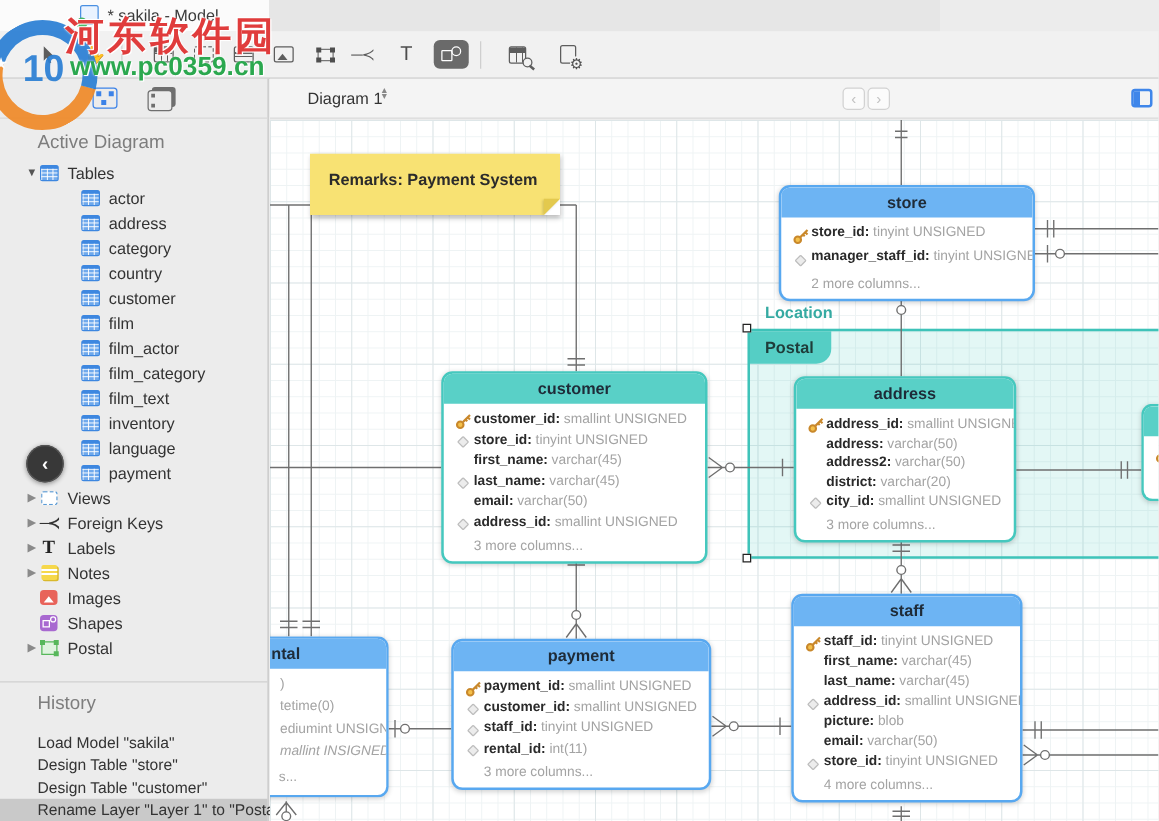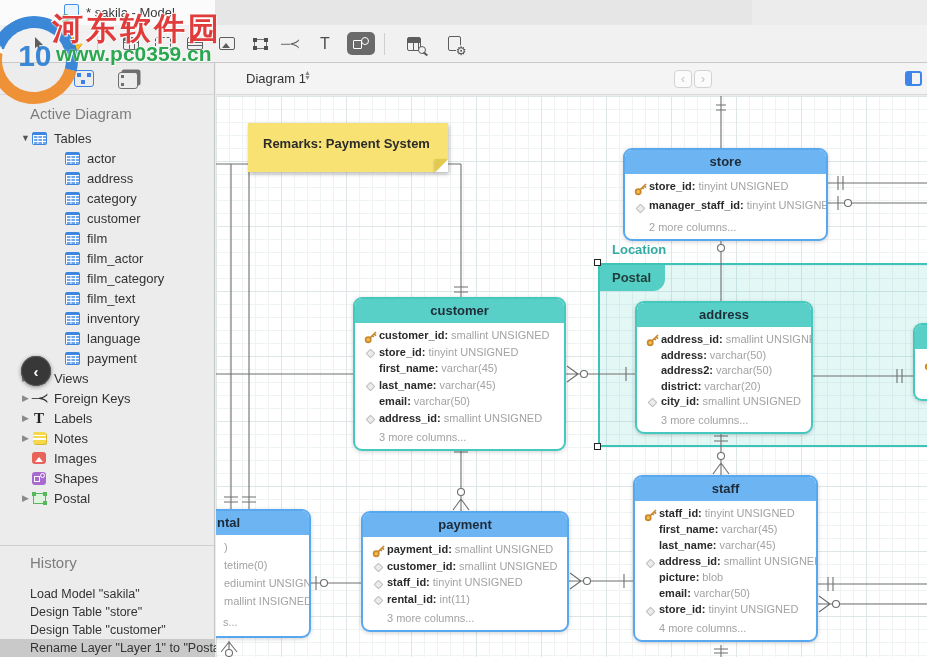--- a/index.html
+++ b/index.html
@@ -252,20 +252,26 @@
           <span class="ic16">
             <span class="blue-tbl"></span>
           </span>
           <span class="lbl">address</span>
         </div>
         <div class="tree-row tr-item">
           <span class="ic16">
             <span class="blue-tbl"></span>
           </span>
           <span class="lbl">category</span>
+        </div>
+        <div class="tree-row tr-item">
+          <span class="ic16">
+            <span class="blue-tbl"></span>
+          </span>
+          <span class="lbl">country</span>
         </div>
         <div class="tree-row tr-item">
           <span class="ic16">
             <span class="blue-tbl"></span>
           </span>
           <span class="lbl">customer</span>
         </div>
         <div class="tree-row tr-item">
           <span class="ic16">
             <span class="blue-tbl"></span>
@@ -655,21 +661,21 @@
           <div class="bd">
             <div class="frow" style="height: 18px;">
               <span class="tp">)</span>
             </div>
             <div class="frow" style="height: 18px;">
               <span class="tp">tetime(0)</span>
             </div>
             <div class="frow" style="height: 18px;">
               <span class="tp">ediumint UNSIGN...</span>
             </div>
-            <div class="frow" style="height: 18px;">
+            <div class="frow" style="height: 18px; font-style: italic;">
               <span class="tp">mallint INSIGNED</span>
             </div>
             <div class="eft" style="padding-left: 2px;">s...</div>
           </div>
         </div>
         <div class="entity teal clip-right" style="left: 697px; top: 227px; width: 44px; height: 78px;">
           <div class="hd">&nbsp;</div>
           <div class="bd">
             <div class="frow" style="height: 18px;">
               <span class="ic">

